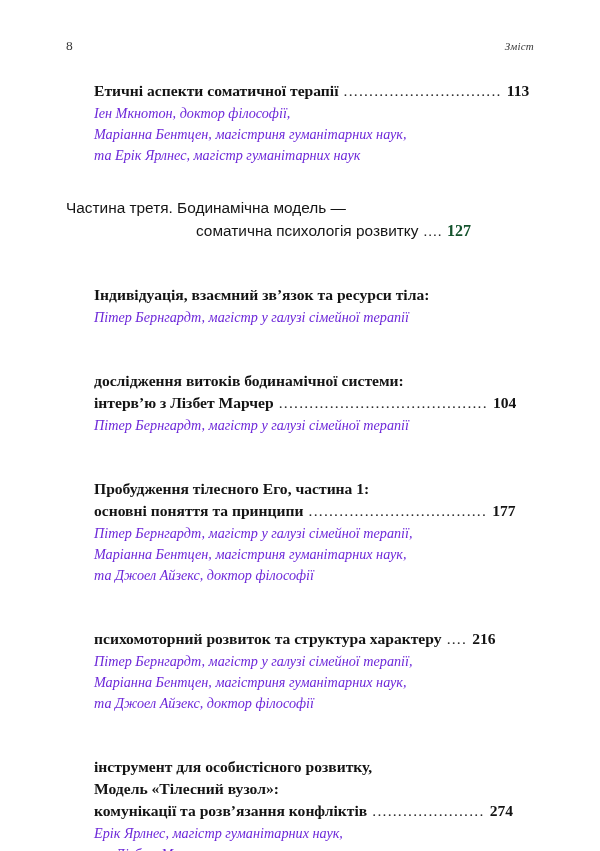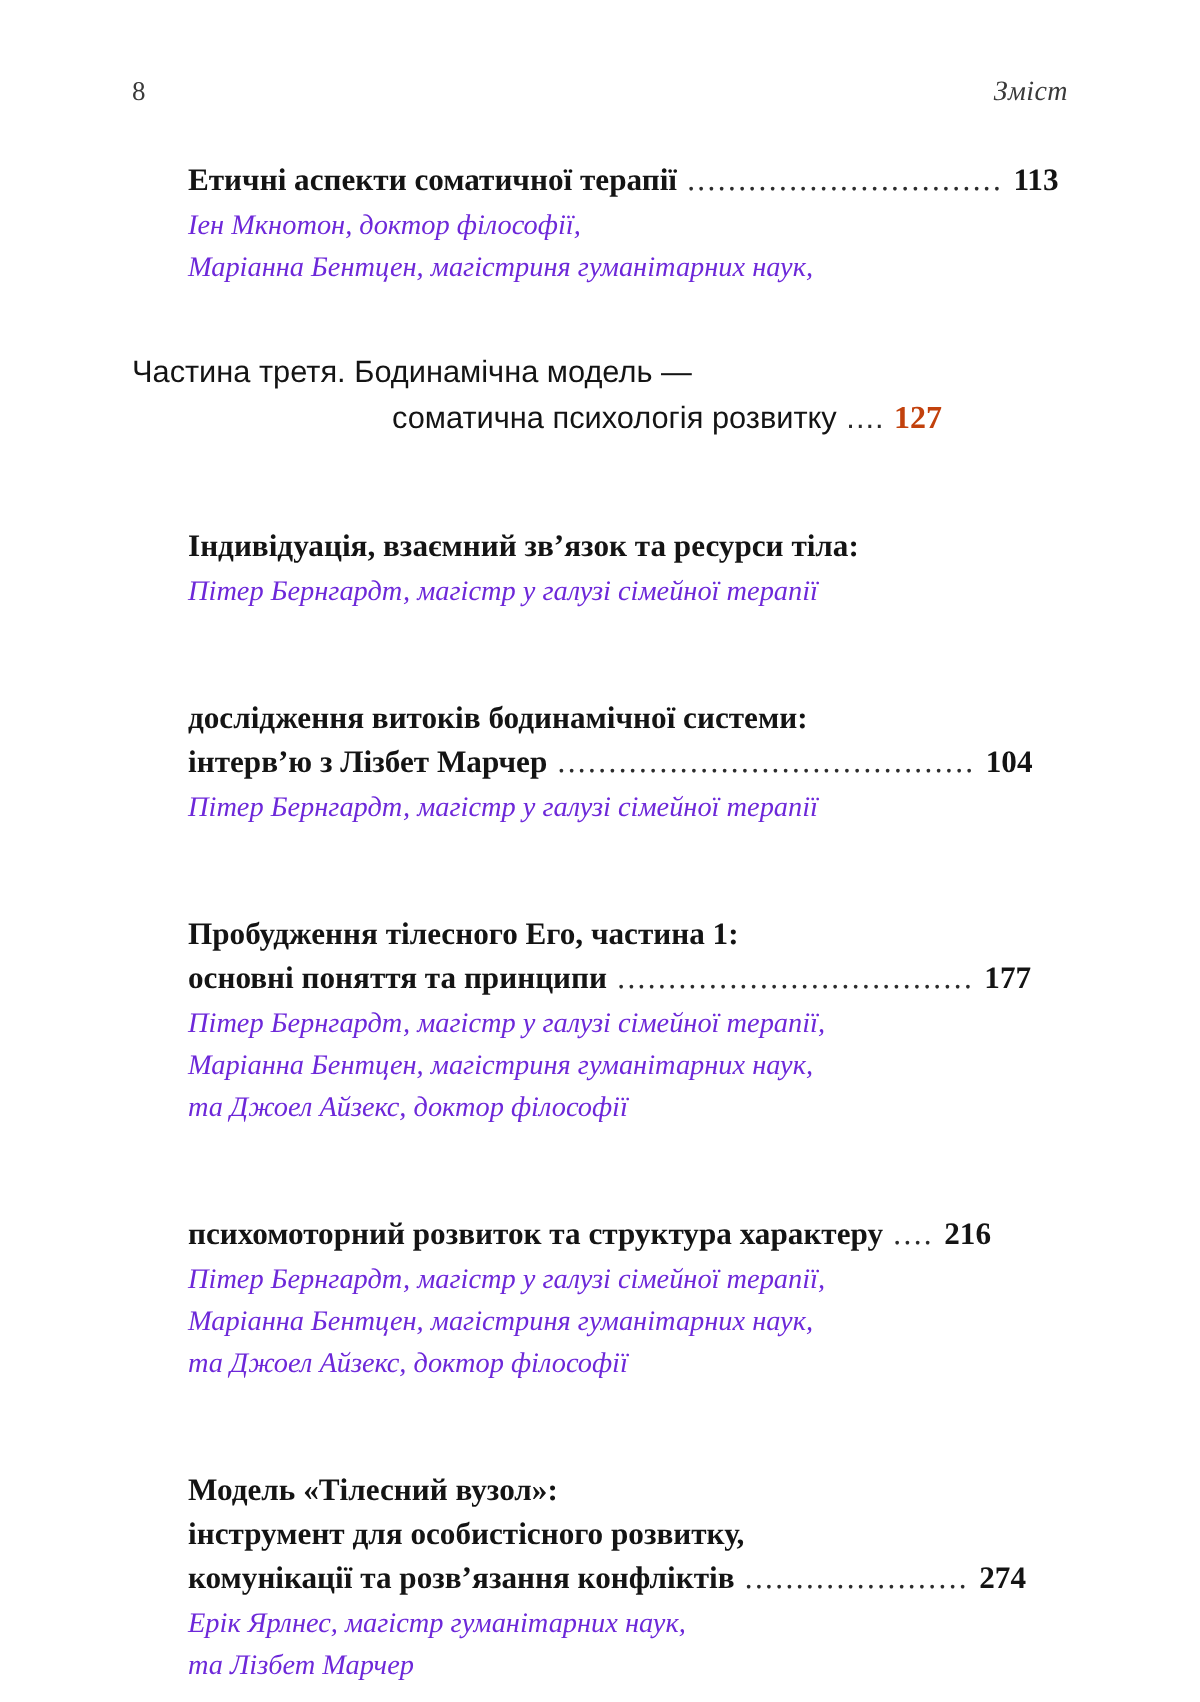--- a/index.html
+++ b/index.html
@@ -31,21 +31,21 @@
   }
   .folio {
     font-family: "Liberation Serif", "DejaVu Serif", serif;
     font-size: 13.5px;
     color: #3a3a3a;
     letter-spacing: .2px;
   }
   .head-title {
     font-family: "Liberation Serif", "DejaVu Serif", serif;
     font-style: italic;
-    font-size: 14px;
+    font-size: 11px;
     color: #3a3a3a;
     letter-spacing: .2px;
   }
 
   
   .toc {
     position: absolute;
     top: 80px;
     left: 66px;
     width: 468px;
@@ -68,21 +68,21 @@
   .part-heading .ph-line2 {
     display: block;
     padding-left: 130px;
   }
   .part-heading .leader-short {
     letter-spacing: .5px;
   }
   .part-heading .pg {
     font-family: "Liberation Serif", "DejaVu Serif", serif;
     font-size: 16px;
-    color: #c2410c;
+    color: #14532d;
   }
 
   
   .entry {
     padding-left: 28px;
     margin-top: 42px;
   }
   .entry.first { margin-top: 0; }
 
   .entry-title {
@@ -128,20 +128,21 @@
   </div>
 
   <div class="toc" id="toc-root">
       <div class="entry block first">
         <div class="entry-title">
           <span class="tline"><span>Етичні аспекти соматичної терапії</span><span class="dots"> ............................... </span><span class="pg">113</span></span>
         </div>
         <div class="authors">
           <span class="author-line">Іен Мкнотон, доктор філософії,</span>
           <span class="author-line">Маріанна Бентцен, магістриня гуманітарних наук,</span>
+          <span class="author-line">та Ерік Ярлнес, магістр гуманітарних наук</span>
         </div>
       </div>
       <div class="part-heading block"><span><span class="part-label">Частина третя.</span><span> Бодинамічна модель —</span></span><span class="ph-line2"><span>соматична психологія розвитку</span><span class="dots leader-short"> .... </span><span class="pg">127</span></span></div>
       <div class="entry block">
         <div class="entry-title">
           <span class="tline"><span>Індивідуація, взаємний зв’язок та ресурси тіла:</span></span>
         </div>
         <div class="authors">
           <span class="author-line">Пітер Бернгардт, магістр у галузі сімейної терапії</span>
         </div>
@@ -171,22 +172,22 @@
           <span class="tline"><span>психомоторний розвиток та структура характеру</span><span class="dots"> .... </span><span class="pg">216</span></span>
         </div>
         <div class="authors">
           <span class="author-line">Пітер Бернгардт, магістр у галузі сімейної терапії,</span>
           <span class="author-line">Маріанна Бентцен, магістриня гуманітарних наук,</span>
           <span class="author-line">та Джоел Айзекс, доктор філософії</span>
         </div>
       </div>
       <div class="entry block">
         <div class="entry-title">
+          <span class="tline"><span>інструмент для особистісного розвитку,</span></span>
           <span class="tline"><span>Модель «Тілесний вузол»:</span></span>
-          <span class="tline"><span>інструмент для особистісного розвитку,</span></span>
           <span class="tline"><span>комунікації та розв’язання конфліктів</span><span class="dots"> ...................... </span><span class="pg">274</span></span>
         </div>
         <div class="authors">
           <span class="author-line">Ерік Ярлнес, магістр гуманітарних наук,</span>
           <span class="author-line">та Лізбет Марчер</span>
         </div>
       </div>
     </div>
 
 </div>

